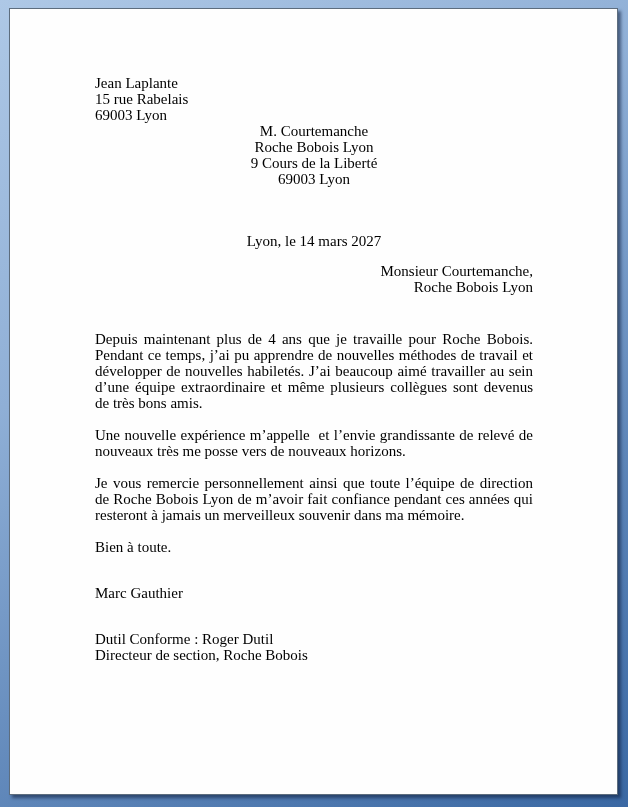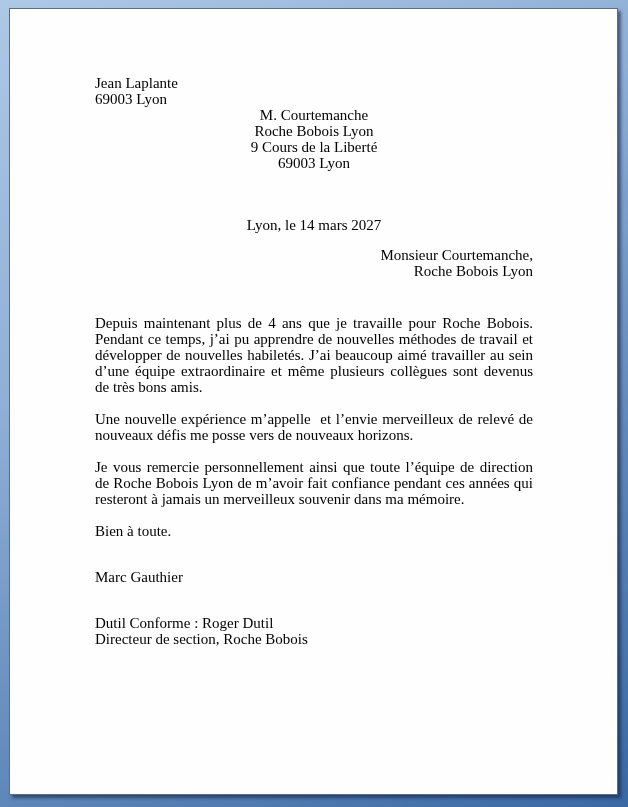--- a/index.html
+++ b/index.html
@@ -47,39 +47,40 @@
   .cc-block    { margin-top: 30px; }
 </style>
 </head>
 <body>
 
 <div class="frame">
   <div class="page">
 
     <div class="block sender">
       <span class="line">Jean Laplante</span>
+      <span class="line">15 rue Rabelais</span>
       <span class="line">69003 Lyon</span>
     </div>
 
     <div class="block align-right recipient">
       <span class="line">M. Courtemanche</span>
       <span class="line">Roche Bobois Lyon</span>
       <span class="line">9 Cours de la Liberté</span>
       <span class="line">69003 Lyon</span>
     </div>
 
     <div class="block align-right date-line">Lyon, le 14 mars 2027</div>
 
     <div class="block salutation">
       <span class="line">Monsieur Courtemanche,</span>
       <span class="line">Roche Bobois Lyon</span>
     </div>
 
     <p class="para first">Depuis maintenant plus de 4 ans que je travaille pour Roche Bobois. Pendant ce temps, j’ai pu apprendre de nouvelles méthodes de travail et développer de nouvelles habiletés. J’ai beaucoup aimé travailler au sein d’une équipe extraordinaire et même plusieurs collègues sont devenus de très bons amis.</p>
-    <p class="para">Une nouvelle expérience m’appelle  et l’envie merveilleux de relevé de nouveaux défis me posse vers de nouveaux horizons.</p>
+    <p class="para">Une nouvelle expérience m’appelle  et l’envie grandissante de relevé de nouveaux très me posse vers de nouveaux horizons.</p>
     <p class="para">Je vous remercie personnellement ainsi que toute l’équipe de direction de Roche Bobois Lyon de m’avoir fait confiance pendant ces années qui resteront à jamais un merveilleux souvenir dans ma mémoire.</p>
 
     <div class="block closing">Bien à toute.</div>
 
     <div class="block signature">Marc Gauthier</div>
 
     <div class="block cc-block">
       <span class="line">Dutil Conforme : Roger Dutil</span>
       <span class="line">Directeur de section, Roche Bobois</span>
     </div>

